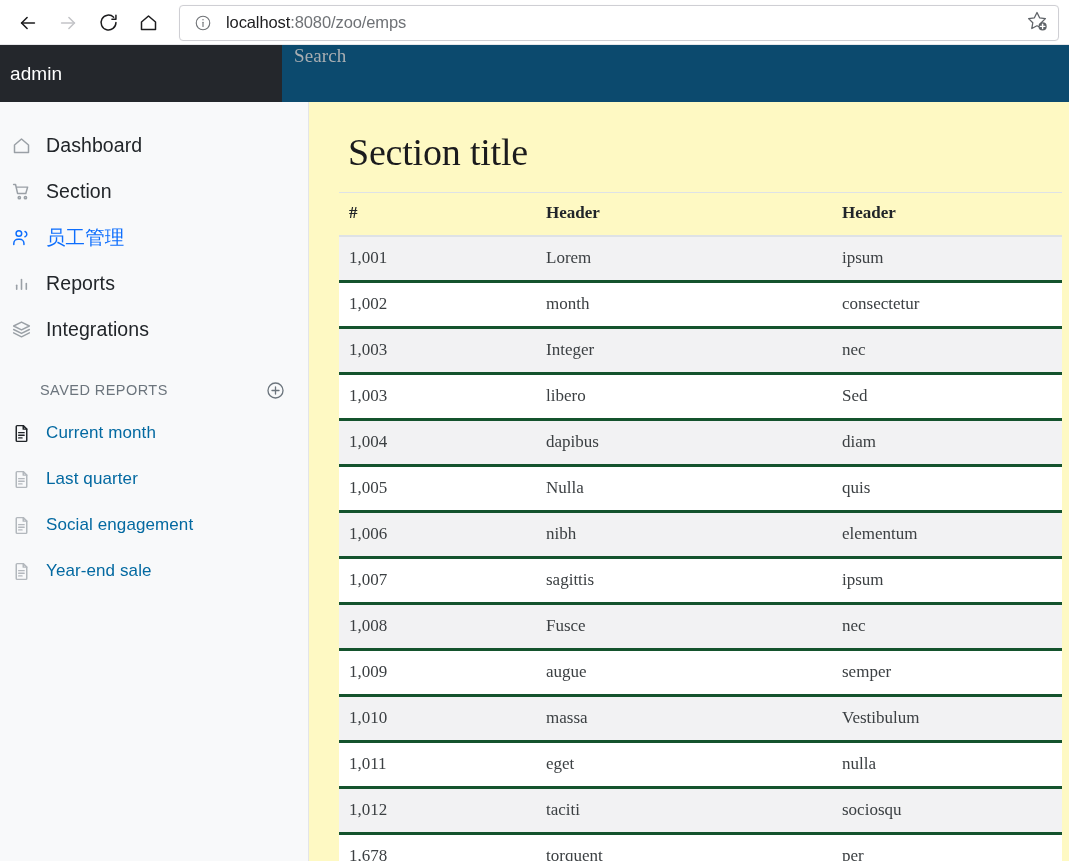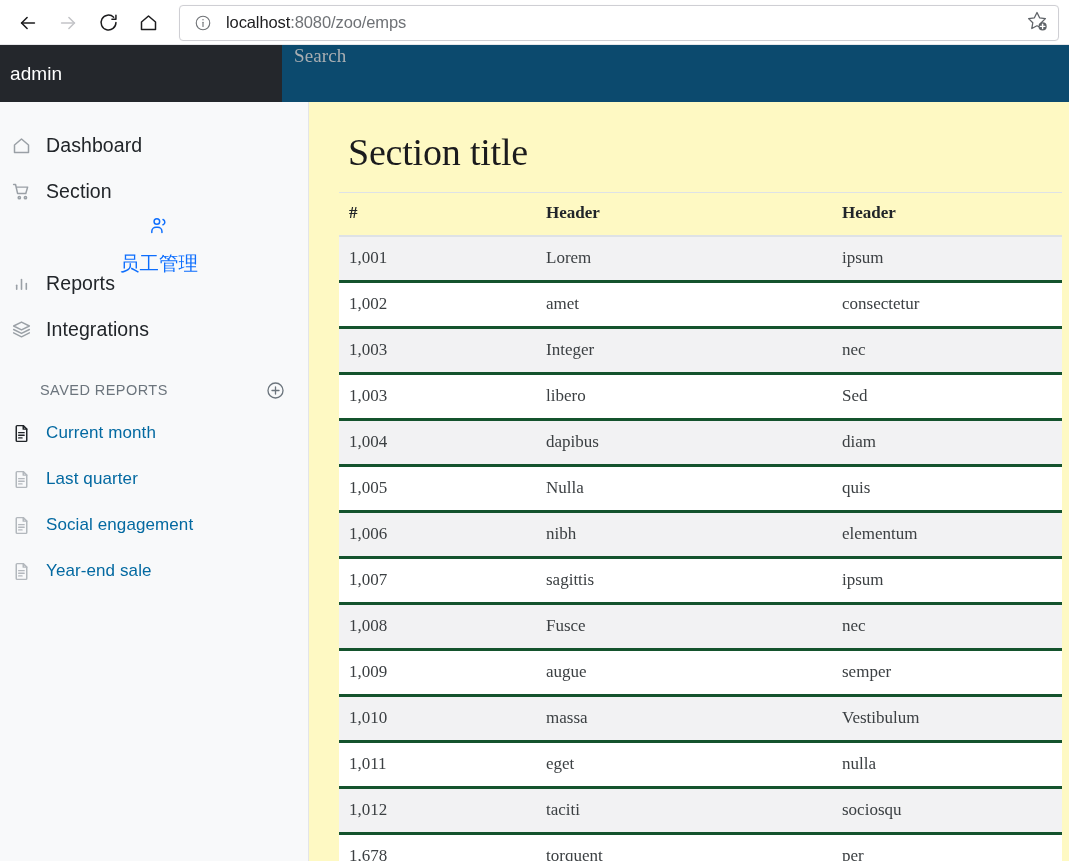--- a/index.html
+++ b/index.html
@@ -130,21 +130,21 @@
     color: #212529;
     font-size: 19.5px;
     letter-spacing: 0.1px;
   }
   .nav-item .nav-icon {
     width: 22px; height: 22px;
     display: flex; align-items: center; justify-content: center;
     flex: 0 0 auto;
     color: #9aa0a6;
   }
-  .nav-item.active { color: #0d6efd; flex-direction: column; }
+  .nav-item.active { color: #0d6efd; }
   .nav-item.active .nav-icon { color: #0d6efd; }
 
   .section-head {
     display: flex;
     align-items: center;
     justify-content: space-between;
     height: 40px;
     padding: 0 22px 0 10px;
     margin-top: 18px;
     margin-left: 30px;
@@ -441,21 +441,21 @@
         </tr>
       </thead>
       <tbody id="table-body">
           <tr>
             <td>1,001</td>
             <td>Lorem</td>
             <td>ipsum</td>
           </tr>
           <tr>
             <td>1,002</td>
-            <td>amet</td>
+            <td>month</td>
             <td>consectetur</td>
           </tr>
           <tr>
             <td>1,003</td>
             <td>Integer</td>
             <td>nec</td>
           </tr>
           <tr>
             <td>1,003</td>
             <td>libero</td>

